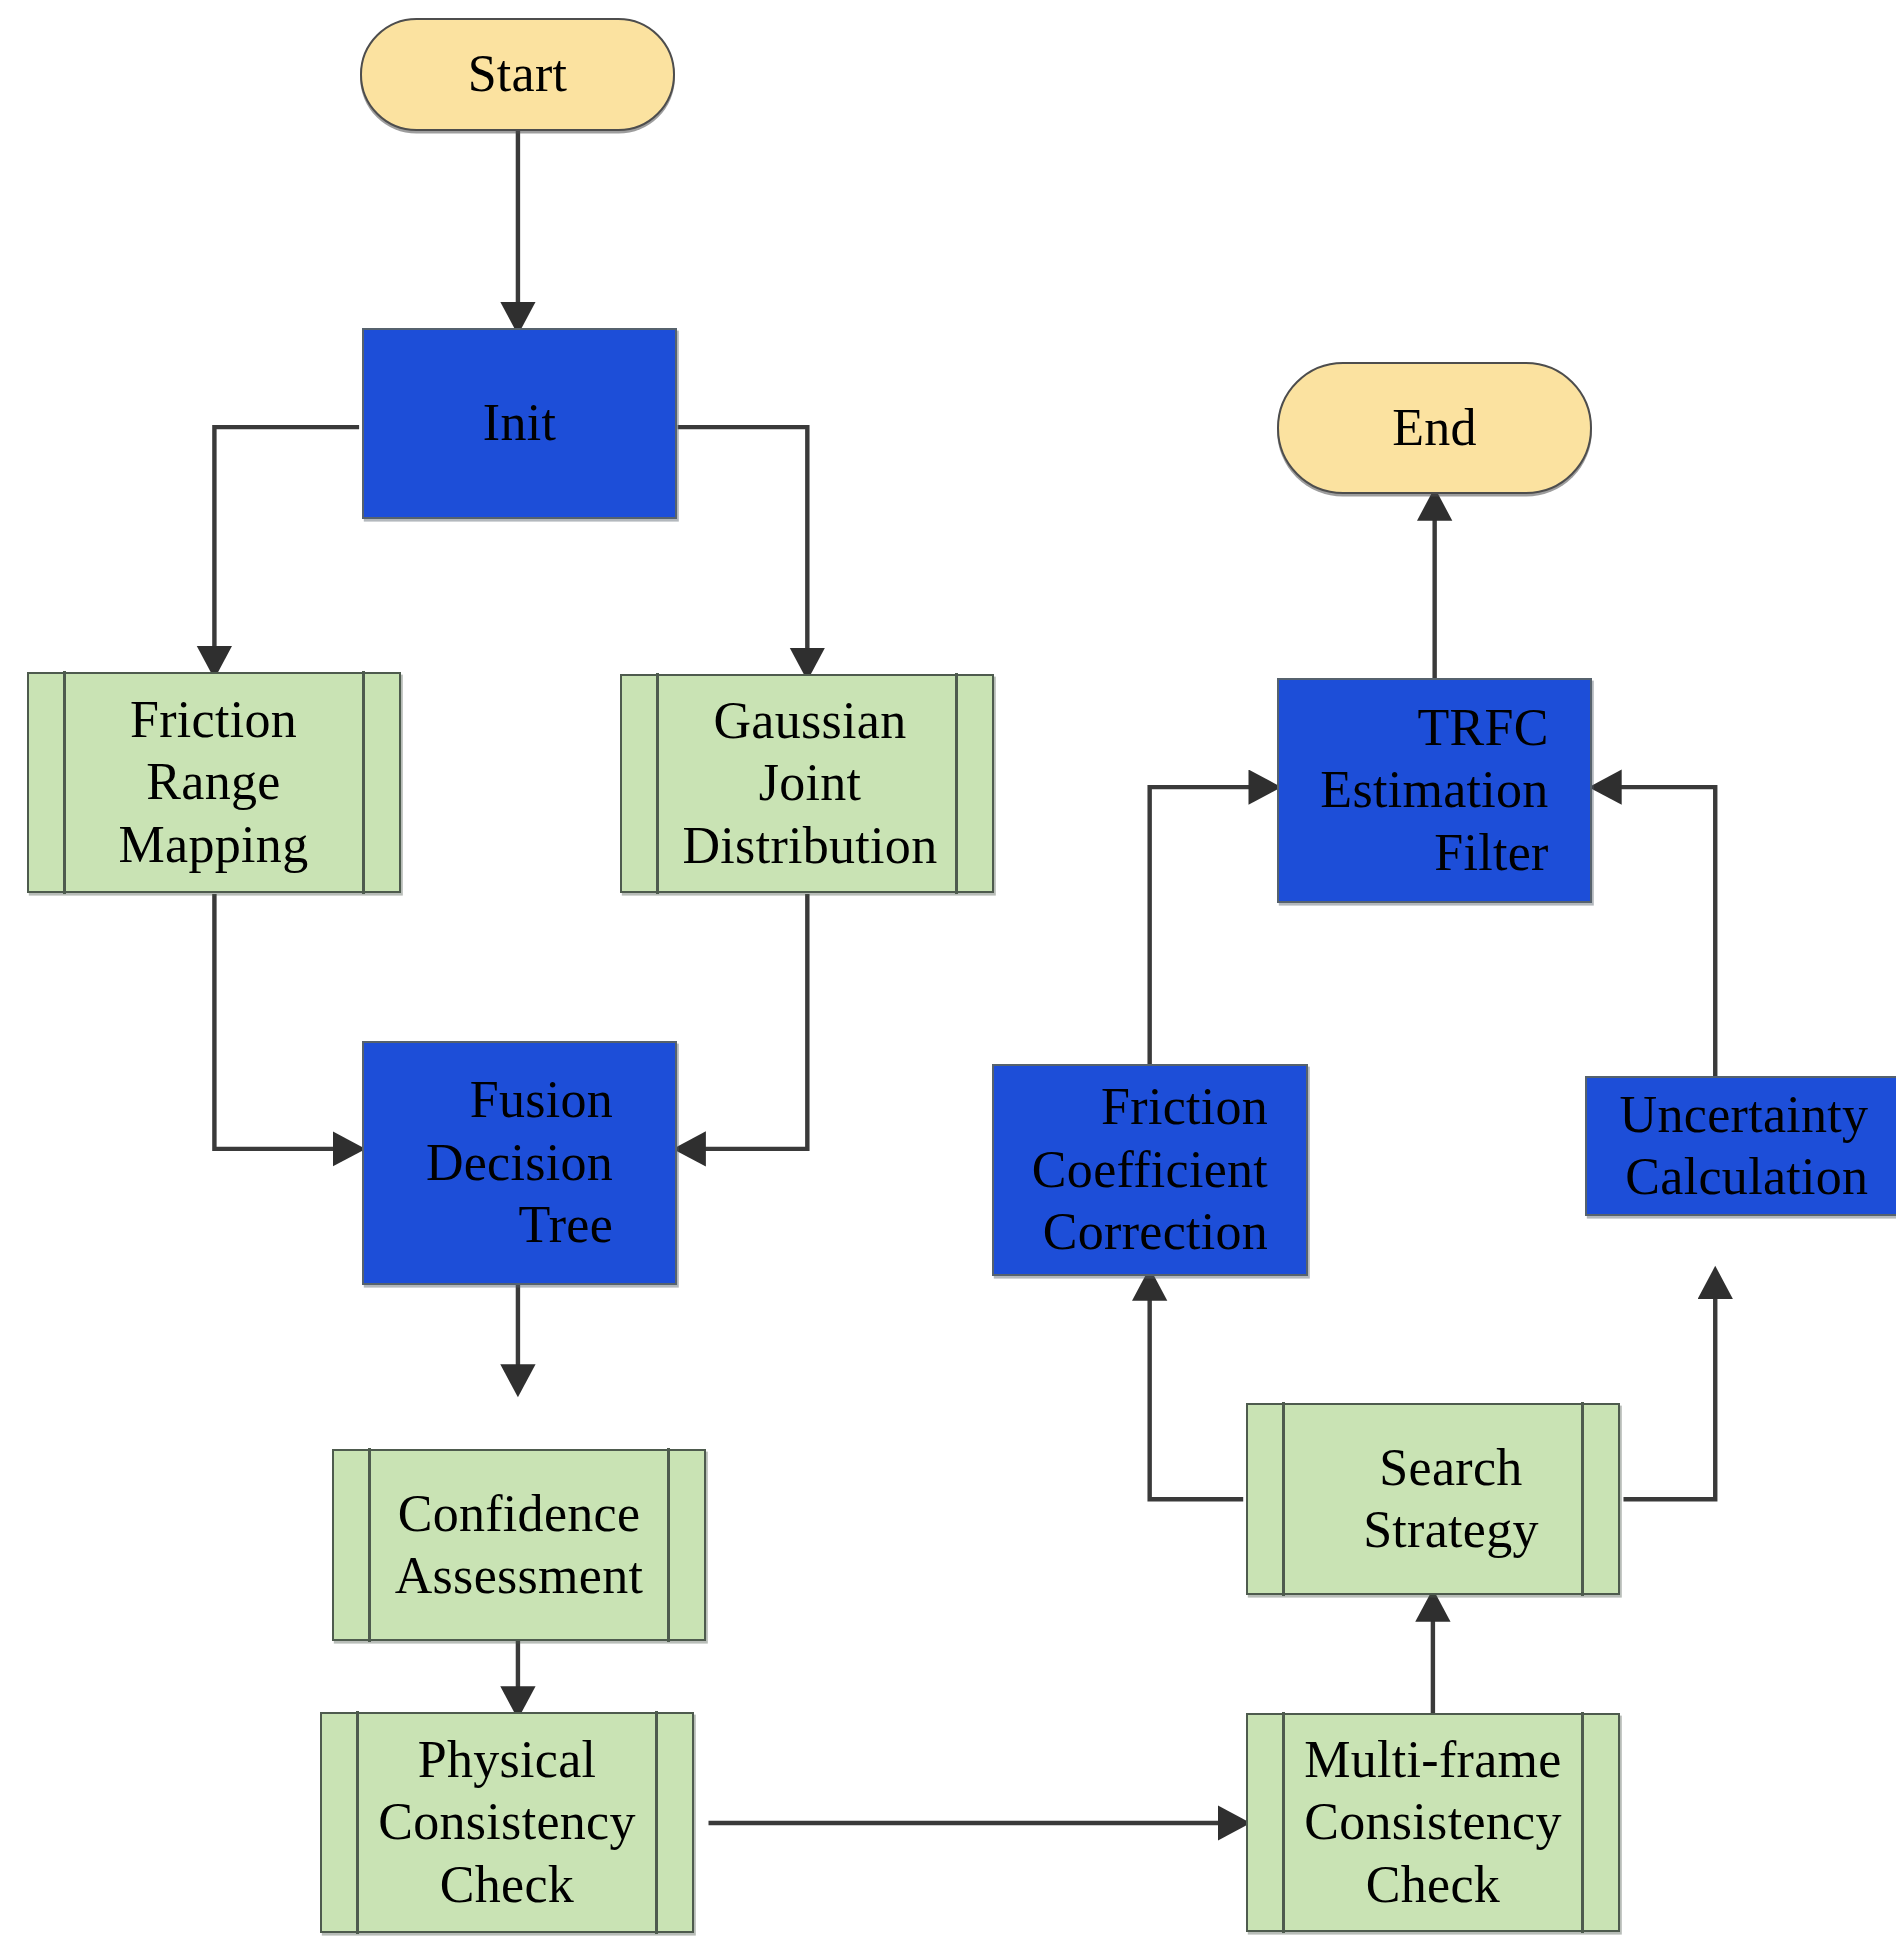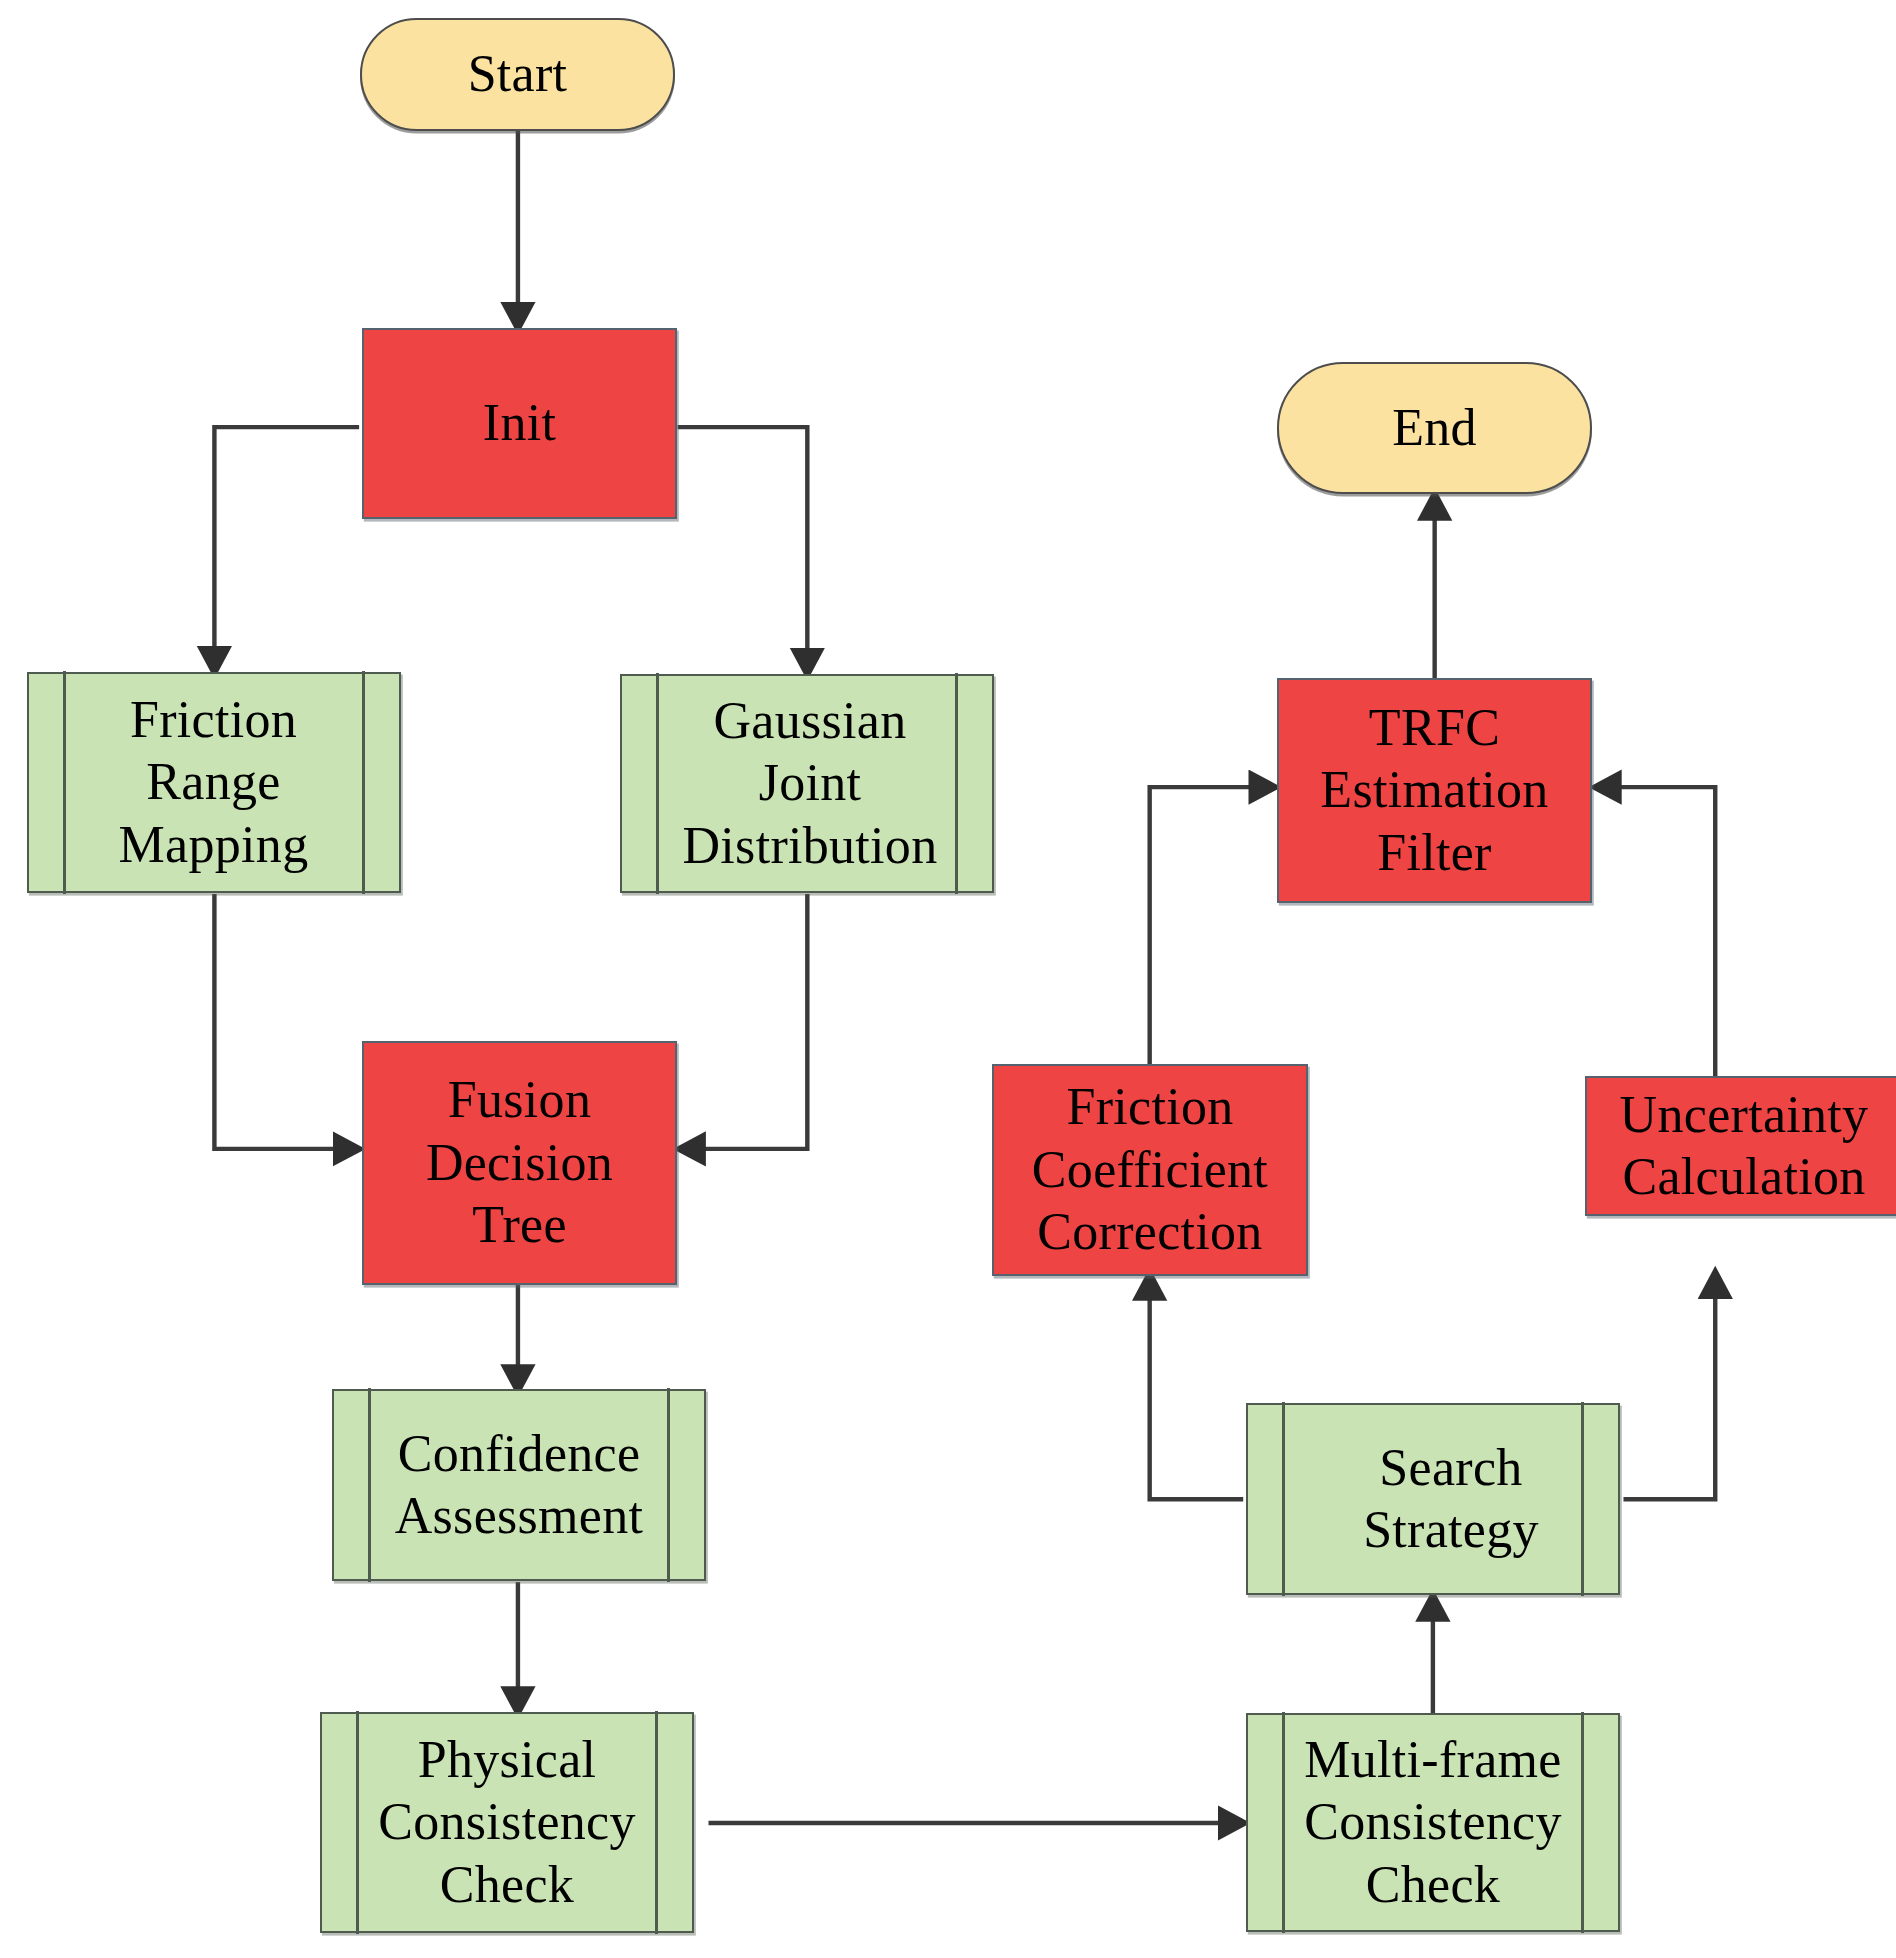--- a/index.html
+++ b/index.html
@@ -46,23 +46,24 @@
   
   .n-term {
     background: #FBE2A0;
     border: 2.6px solid #4d4d4d;
     border-radius: 881px;
     box-shadow: 0 2.6px 0 rgba(77,77,77,0.55);
   }
 
   
   .n-proc {
-    background: #ef4444;
+    background: #1d4ed8;
     border: 2.6px solid #56626d;
     box-shadow: 1.8px 2.6px 0 rgba(86,98,109,0.45);
+    text-align: right;
   }
 
   
   .n-pre {
     background: #C9E3B4;
     border: 2.6px solid #4e5b4e;
     box-shadow: 1.8px 2.6px 0 rgba(78,91,78,0.4);
   }
   .n-pre::before,
   .n-pre::after {
@@ -139,21 +140,21 @@
 Joint
 Distribution</span>
   </div>
 
   <div class="node n-proc" style="left:362px; top:1041px; width:315px; height:244px;">
     <span class="lbl">Fusion
 Decision
 Tree</span>
   </div>
 
-  <div class="node n-pre" style="left:332px; top:1389px; width:374px; height:192px;">
+  <div class="node n-pre" style="left:332px; top:1449px; width:374px; height:192px;">
     <span class="lbl">Confidence
 Assessment</span>
   </div>
 
   <div class="node n-pre" style="left:320px; top:1712px; width:374px; height:221px;">
     <span class="lbl">Physical
 Consistency
 Check</span>
   </div>
 

